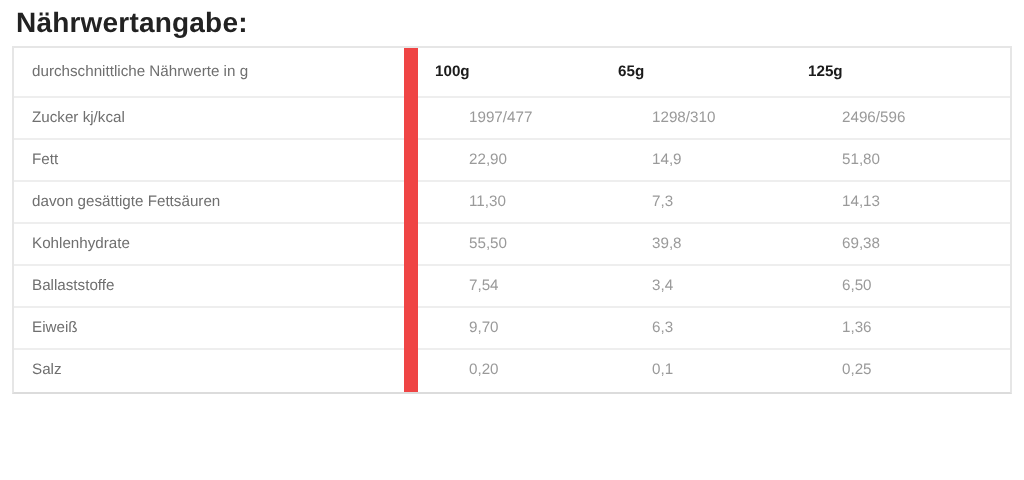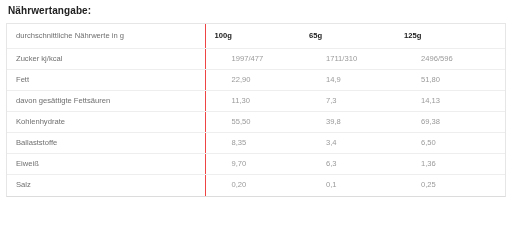--- a/index.html
+++ b/index.html
@@ -15,21 +15,21 @@
     overflow: hidden;
   }
   .page {
     position: relative;
     width: 512px;
     height: 238px;
     box-sizing: border-box;
     padding: 0 6px;
   }
   .section-title {
-    font-size: 10px;
+    font-size: 14px;
     font-weight: bold;
     color: #222222;
     letter-spacing: 0.1px;
     padding: 5px 0 0 2px;
     line-height: 12px;
     white-space: nowrap;
   }
   .table-wrap {
     margin-top: 6px;
     border: 1px solid #e6e6e6;
@@ -60,21 +60,21 @@
     white-space: nowrap;
     overflow: hidden;
   }
   table.nutrition tbody tr:last-child th,
   table.nutrition tbody tr:last-child td {
     border-bottom: none;
   }
   
   table.nutrition th.label,
   table.nutrition td.label {
-    border-right: 1px solid #ef4444;
+    border-right: 7px solid #ef4444;
     color: #6f6f6f;
     font-weight: normal;
   }
   thead th {
     font-weight: bold;
     color: #1b1b1b;
     font-size: 7.8px;
     height: 24px;
   }
   thead th.label {
@@ -111,21 +111,21 @@
           <th class="label">durchschnittliche Nährwerte in g</th>
           <th class="value">100g</th>
           <th class="value">65g</th>
           <th class="value">125g</th>
         </tr>
       </thead>
       <tbody>
         <tr>
           <th class="label">Zucker kj/kcal</th>
           <td class="value">1997/477</td>
-          <td class="value">1711/310</td>
+          <td class="value">1298/310</td>
           <td class="value">2496/596</td>
         </tr>
         <tr>
           <th class="label">Fett</th>
           <td class="value">22,90</td>
           <td class="value">14,9</td>
           <td class="value">51,80</td>
         </tr>
         <tr>
           <th class="label">davon gesättigte Fettsäuren</th>
@@ -134,21 +134,21 @@
           <td class="value">14,13</td>
         </tr>
         <tr>
           <th class="label">Kohlenhydrate</th>
           <td class="value">55,50</td>
           <td class="value">39,8</td>
           <td class="value">69,38</td>
         </tr>
         <tr>
           <th class="label">Ballaststoffe</th>
-          <td class="value">8,35</td>
+          <td class="value">7,54</td>
           <td class="value">3,4</td>
           <td class="value">6,50</td>
         </tr>
         <tr>
           <th class="label">Eiweiß</th>
           <td class="value">9,70</td>
           <td class="value">6,3</td>
           <td class="value">1,36</td>
         </tr>
         <tr>

